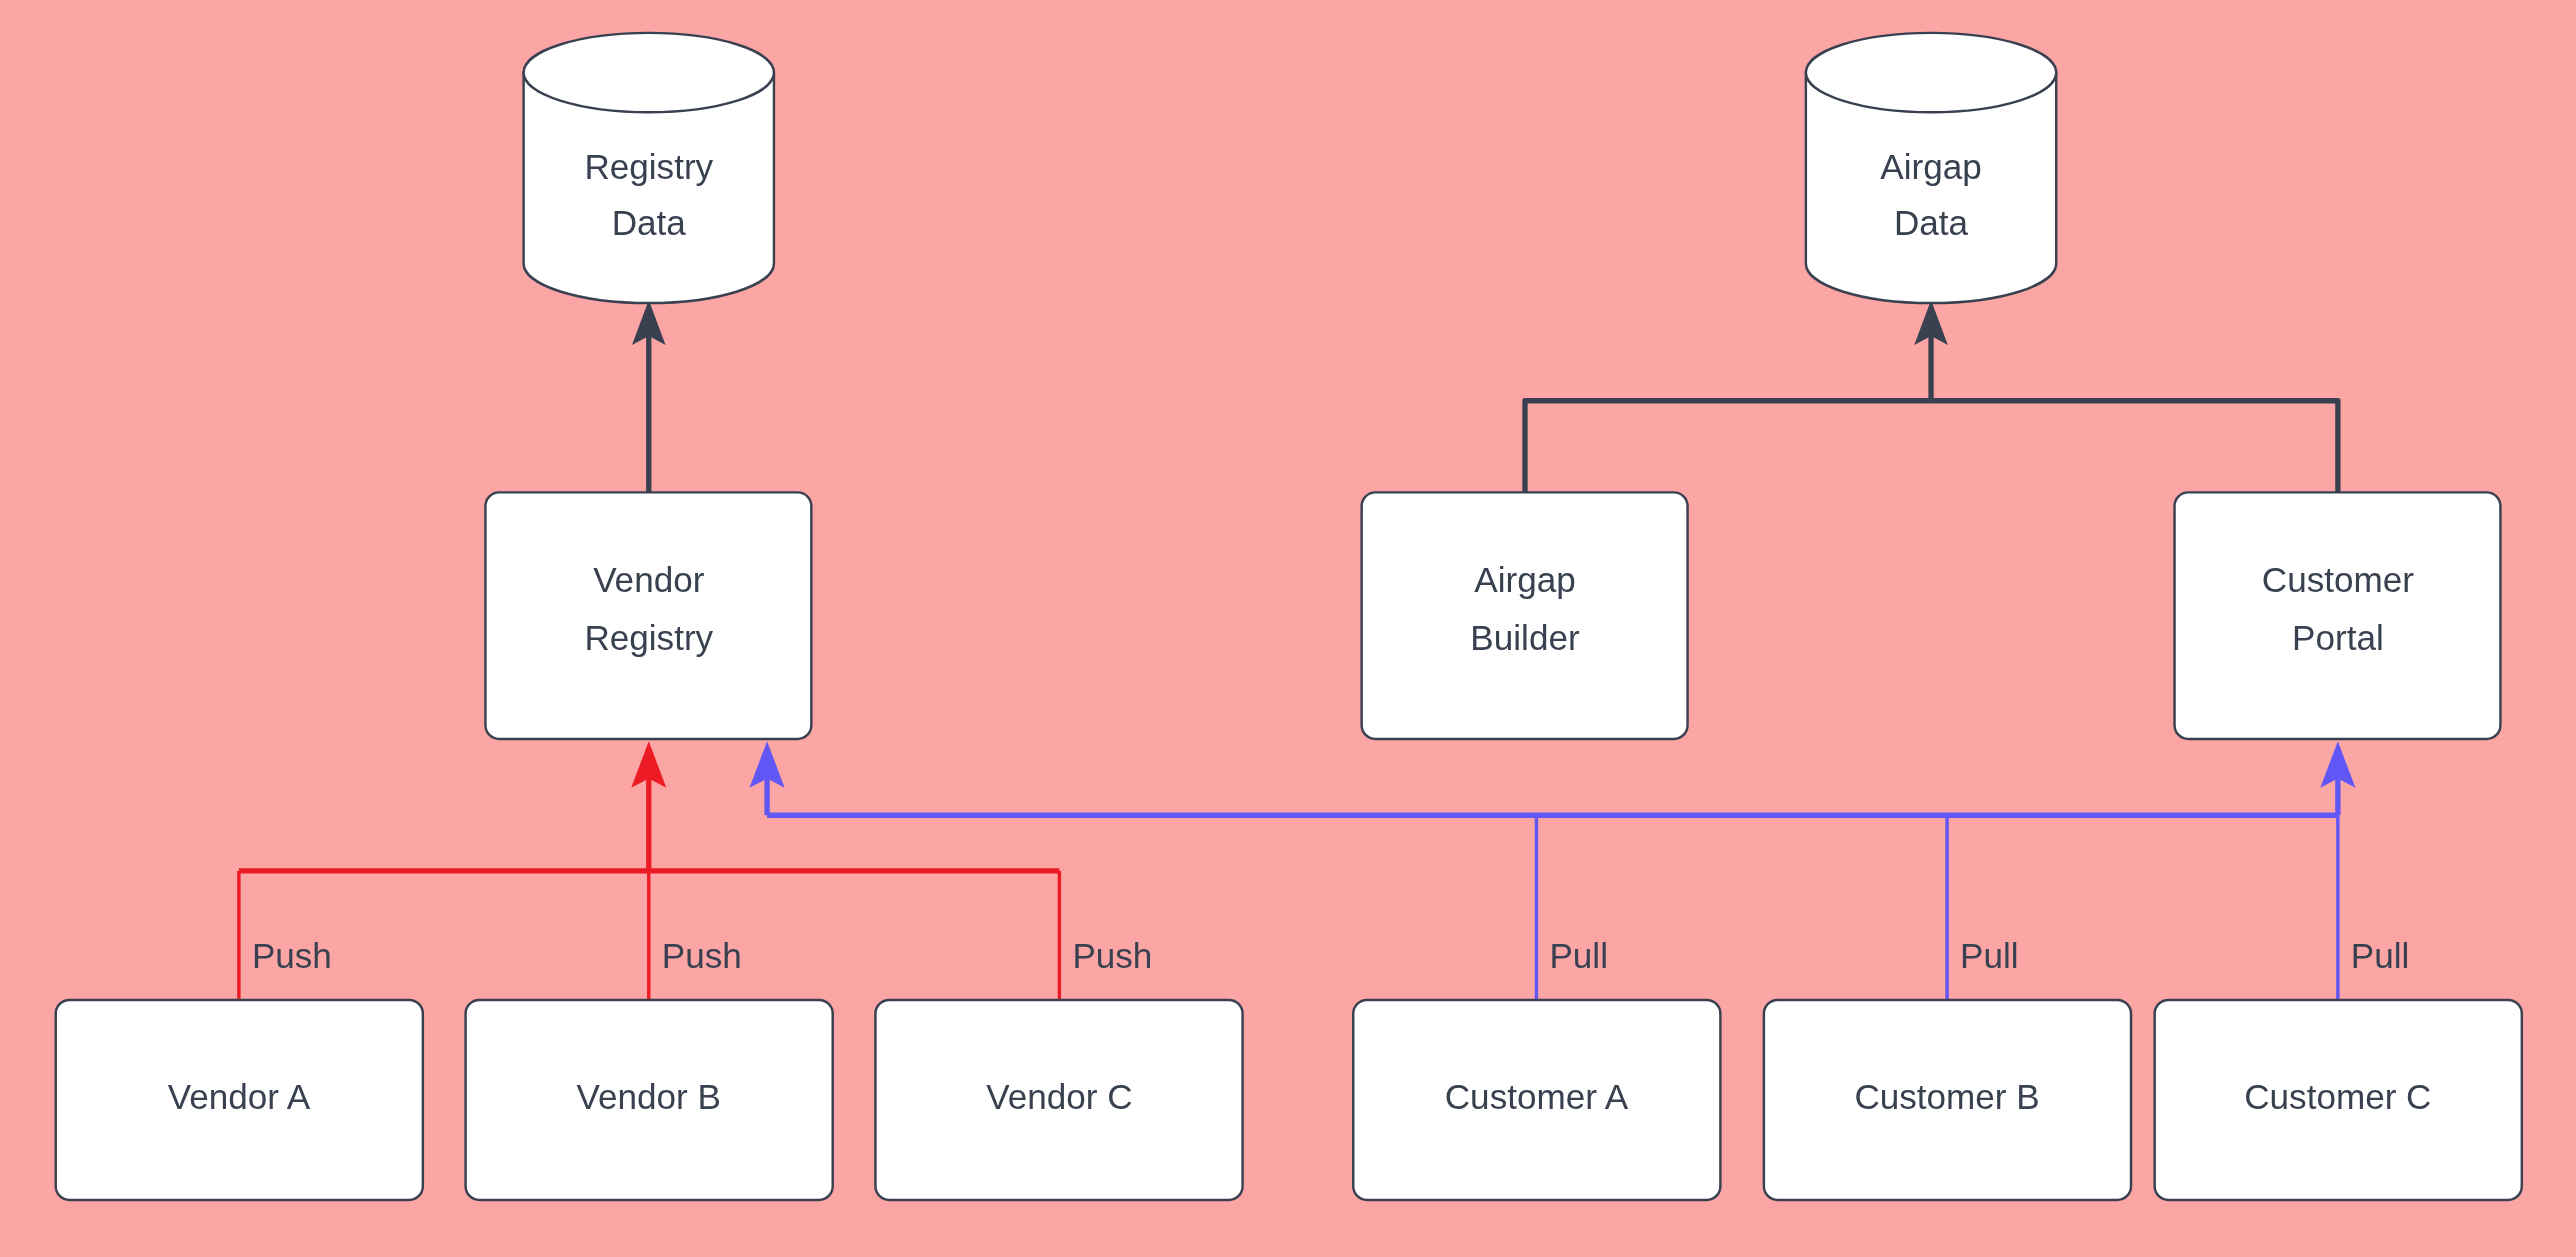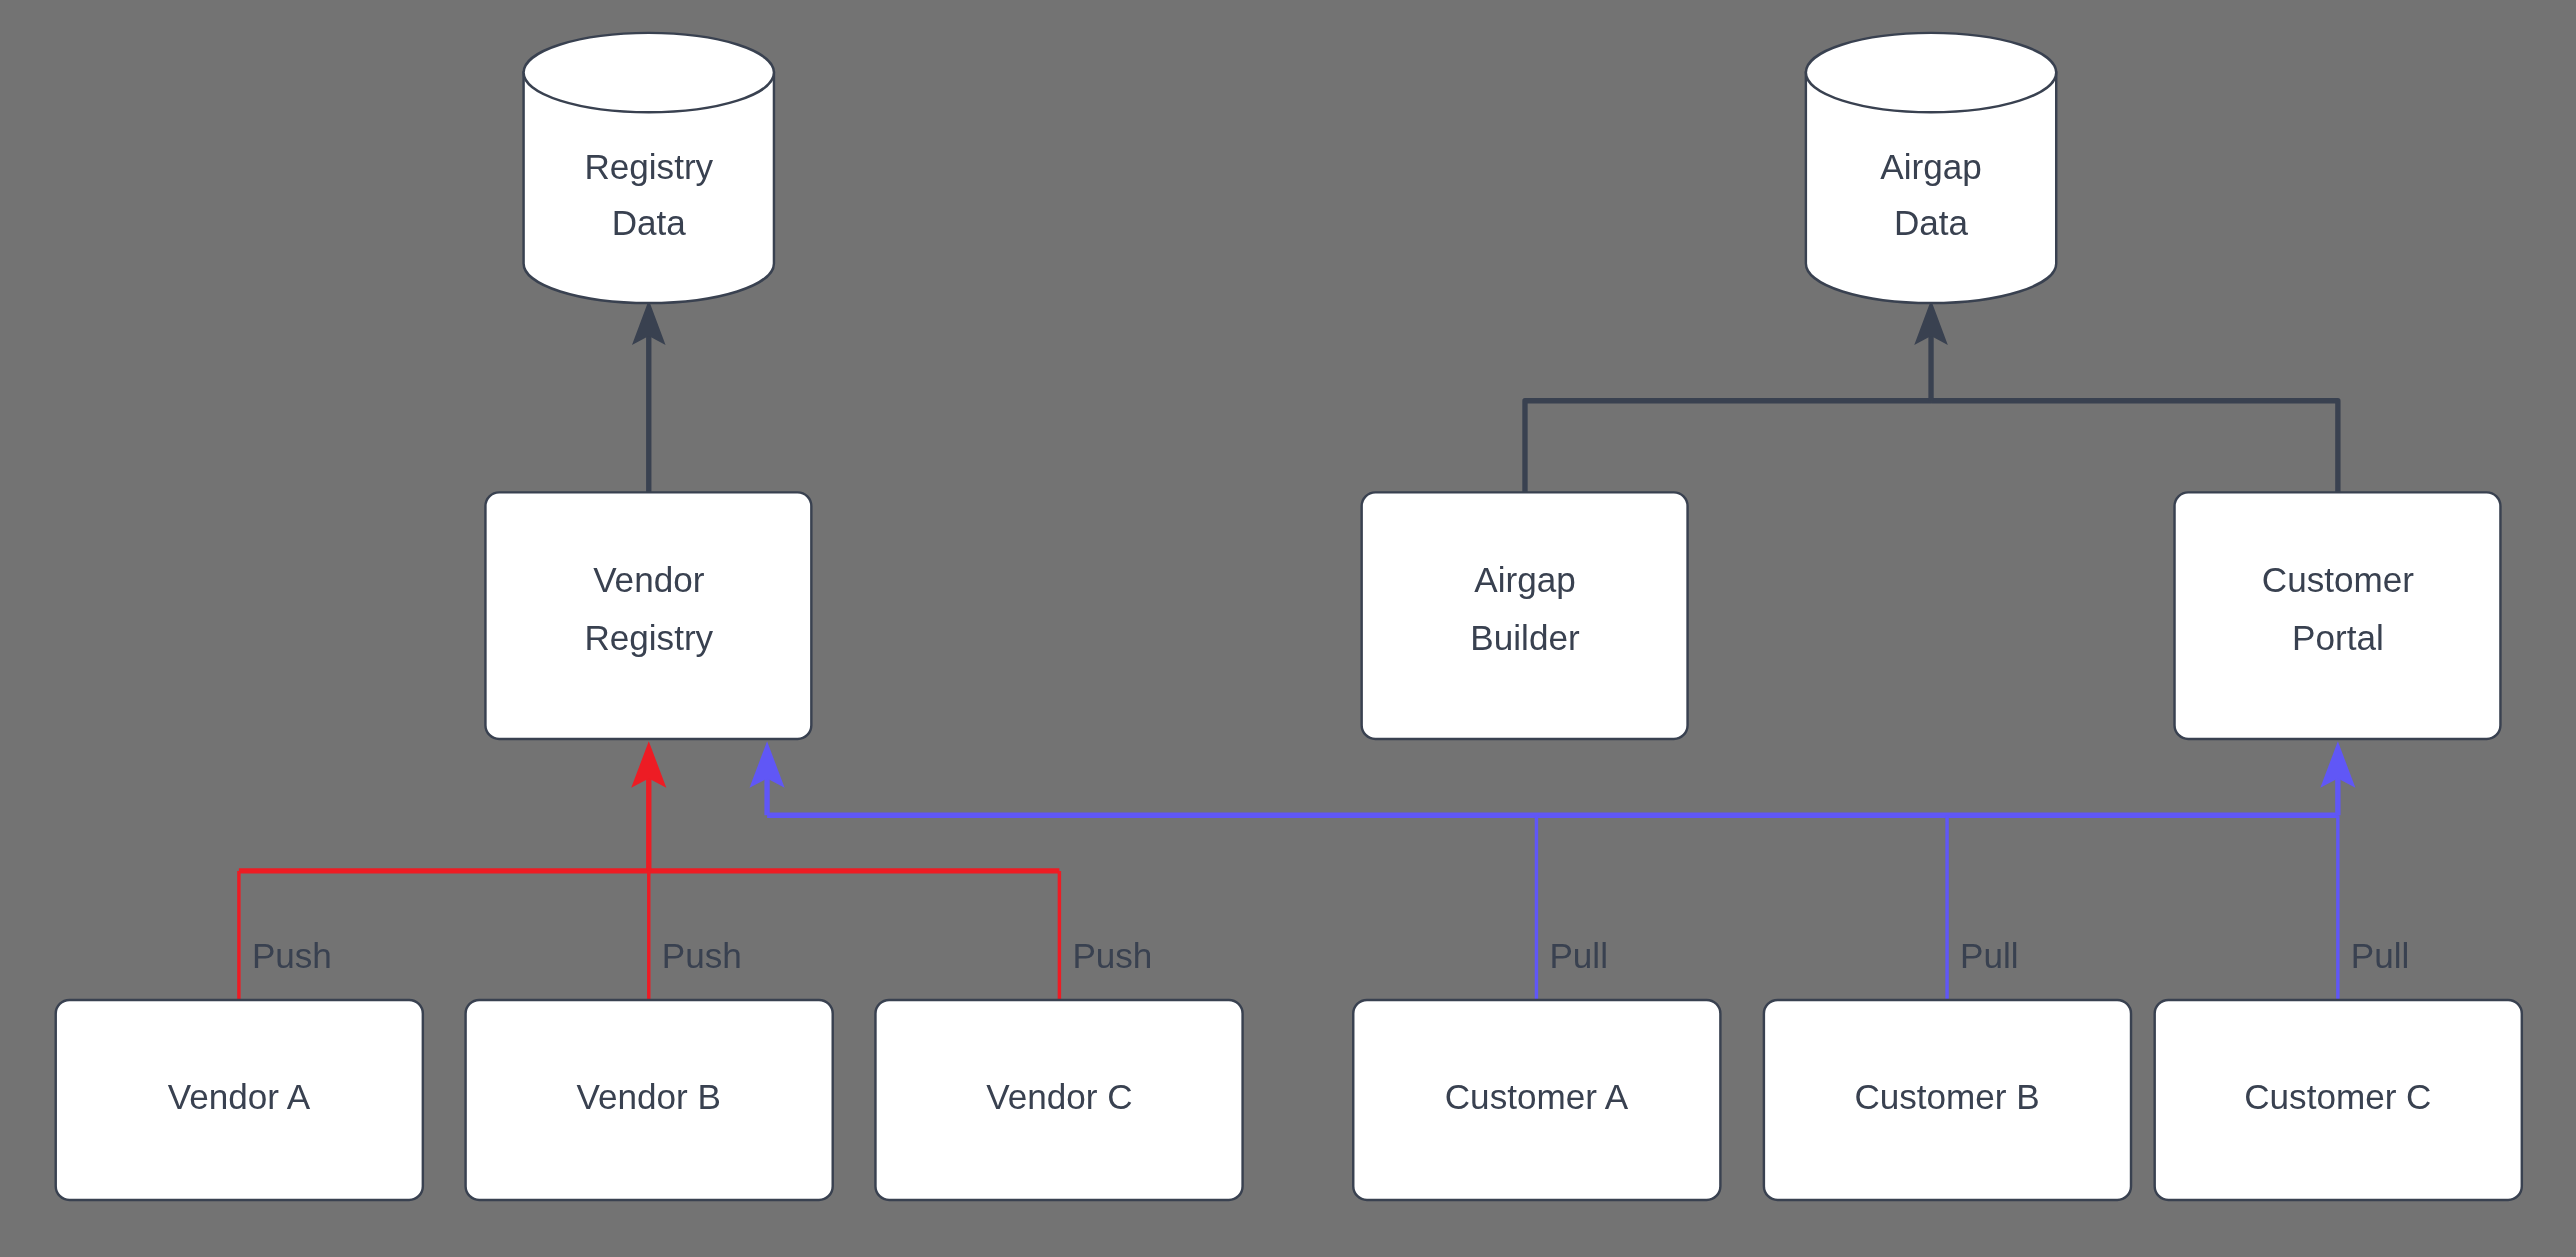--- a/index.html
+++ b/index.html
@@ -10,21 +10,21 @@
   body {
     width: 2576px;
     height: 1258px;
     font-family: "Liberation Sans", sans-serif;
     overflow: hidden;
   }
   #diagram-root {
     position: relative;
     width: 2576px;
     height: 1258px;
-    background: #737373;
+    background: #fca5a5;
   }
   svg.canvas {
     display: block;
     width: 2576px;
     height: 1258px;
   }
   .node-shape {
     fill: #ffffff;
     stroke: #394150;
     stroke-width: 3.2;

